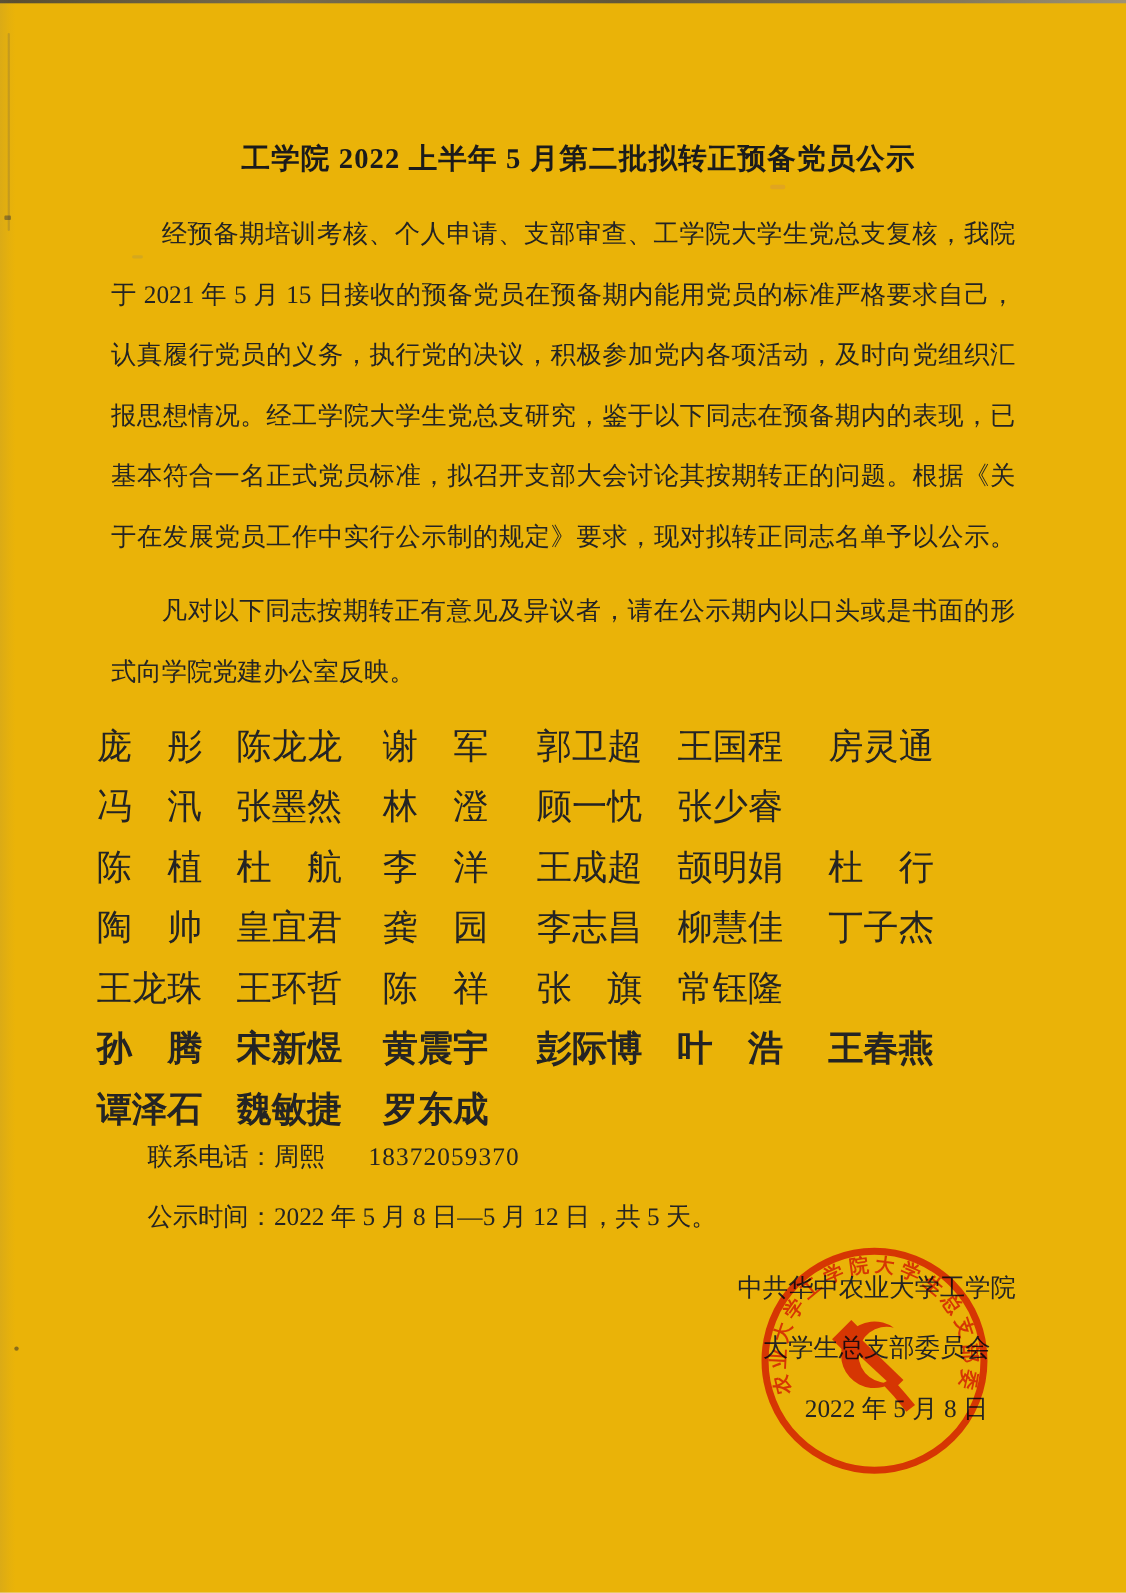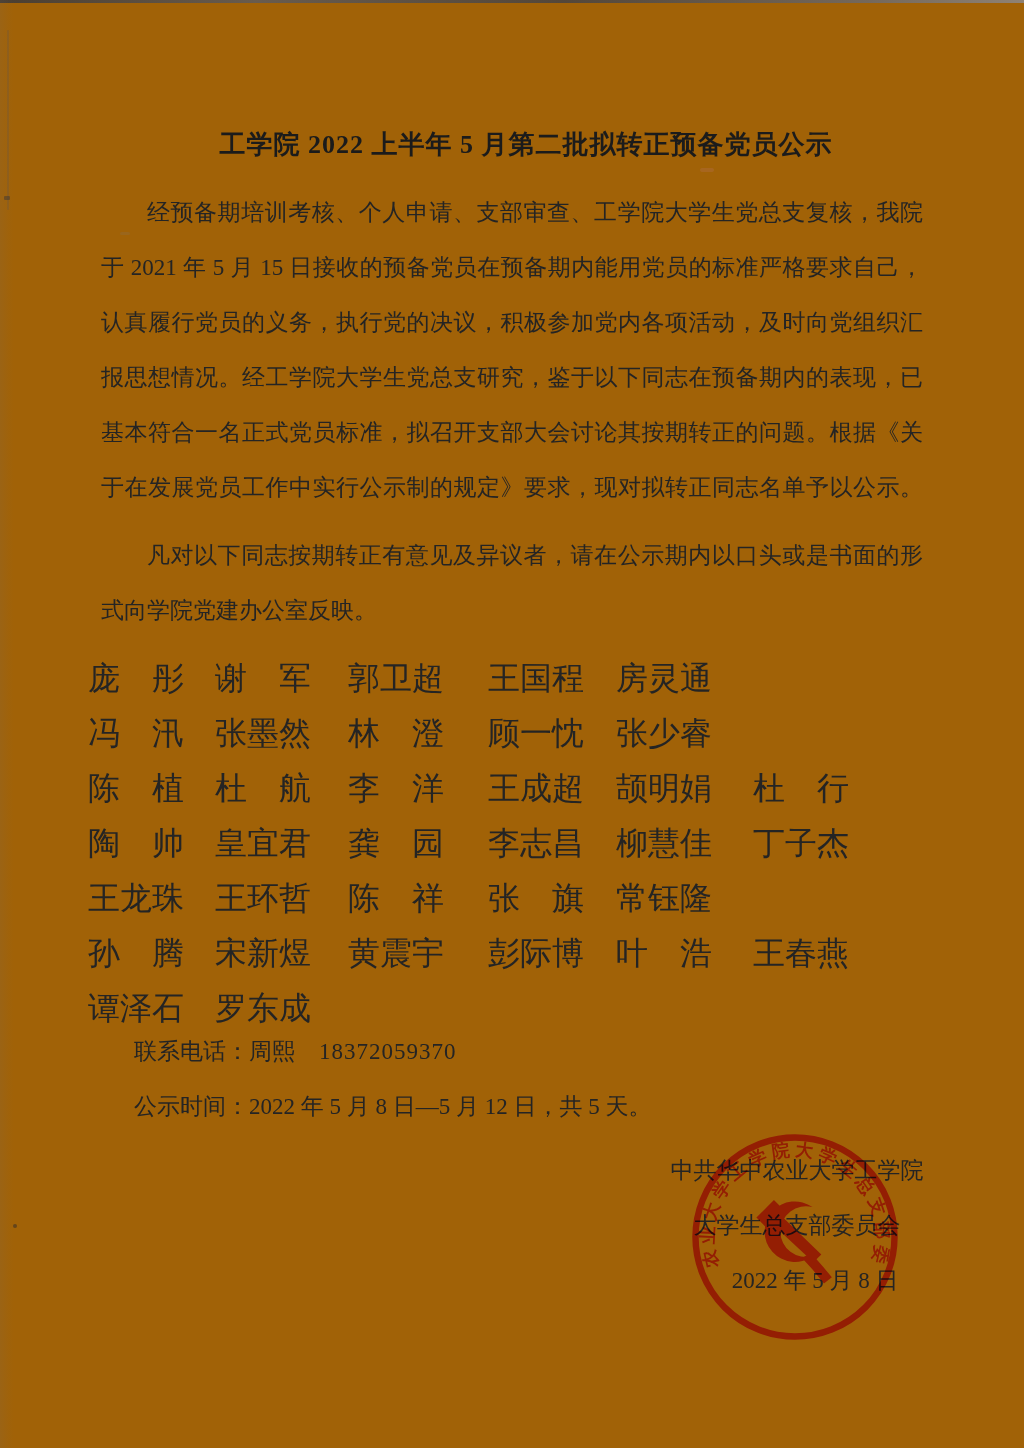--- a/index.html
+++ b/index.html
@@ -4,21 +4,21 @@
 <style>
   html,body{margin:0;padding:0;}
   body{
     width:1024px;height:1448px;
     background:#e9e9e9;
     font-family:"Liberation Serif","DejaVu Serif",serif;
   }
   .doc{
     position:relative;
     width:1024px;height:1448px;
-    background:#a16207;
+    background:#eab308;
     overflow:hidden;
     color:#242424;
   }
   
   .edge-top{
     position:absolute;top:0;left:0;width:100%;height:3px;
     background:linear-gradient(90deg,#35353a,#5a5a60 25%,#404046 55%,#6a6a70 85%,#8a8a90);
     opacity:.8;
   }
   .edge-left{
@@ -52,26 +52,26 @@
   .line{height:55px;overflow:hidden;}
   .line.fill{text-align:justify;text-align-last:justify;}
   .line.indent{text-indent:46px;}
 
   .names{font-size:32px;}
   .name-row{
     display:grid;
     grid-template-columns:127px 133px 140px 128px 137px auto;
     height:55px;line-height:55px;
   }
-  .name-row.bold .name-cell{font-weight:normal;}
+  .name-row.bold .name-cell{font-weight:bold;}
   .name-cell{white-space:pre;}
 
   .contact-block{margin-top:-12px;}
   .contact-line{height:55px;line-height:55px;text-indent:46px;}
-  .contact-phone{margin-left:24px;letter-spacing:1px;}
+  .contact-phone{margin-left:40px;letter-spacing:1px;}
 
   .signature{
     position:absolute;top:1143px;left:652px;width:290px;
     text-align:center;font-size:23px;line-height:55px;color:#242424;
   }
   .signature .sig-date{transform:translateX(18px);}
 
   .stamp{
     position:absolute;left:688px;top:1130px;width:214px;height:214px;
     mix-blend-mode:multiply;opacity:.9;filter:blur(.3px);
@@ -104,20 +104,21 @@
           <div class="line fill">于在发展党员工作中实行公示制的规定》要求，现对拟转正同志名单予以公示。</div>
         </div>
         <div class="para">
           <div class="line indent fill">凡对以下同志按期转正有意见及异议者，请在公示期内以口头或是书面的形</div>
           <div class="line">式向学院党建办公室反映。</div>
         </div>
       </div>
     <div id="names" class="names">
         <div class="name-row">
           <span class="name-cell">庞　彤</span>
+          <span class="name-cell">陈龙龙</span>
           <span class="name-cell">谢　军</span>
           <span class="name-cell">郭卫超</span>
           <span class="name-cell">王国程</span>
           <span class="name-cell">房灵通</span>
         </div>
         <div class="name-row">
           <span class="name-cell">冯　汛</span>
           <span class="name-cell">张墨然</span>
           <span class="name-cell">林　澄</span>
           <span class="name-cell">顾一忱</span>
@@ -149,20 +150,21 @@
         <div class="name-row bold">
           <span class="name-cell">孙　腾</span>
           <span class="name-cell">宋新煜</span>
           <span class="name-cell">黄震宇</span>
           <span class="name-cell">彭际博</span>
           <span class="name-cell">叶　浩</span>
           <span class="name-cell">王春燕</span>
         </div>
         <div class="name-row bold">
           <span class="name-cell">谭泽石</span>
+          <span class="name-cell">魏敏捷</span>
           <span class="name-cell">罗东成</span>
         </div>
       </div>
     <div class="contact-block">
       <div class="contact-line"><span>联系电话：</span><span>周熙</span><span class="contact-phone">18372059370</span></div>
       <div class="contact-line">公示时间：2022 年 5 月 8 日—5 月 12 日，共 5 天。</div>
     </div>
   </div>
 
   <div class="signature">

